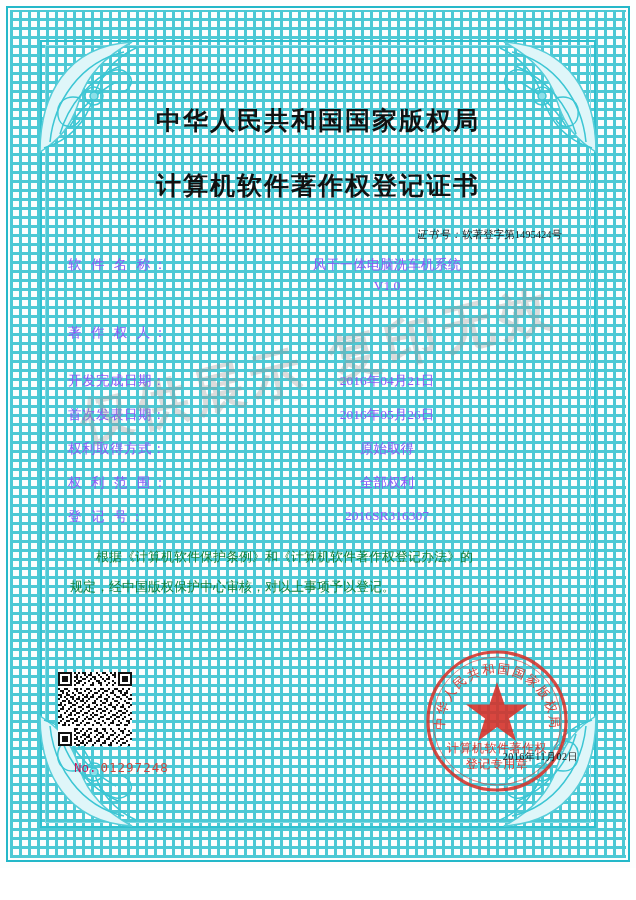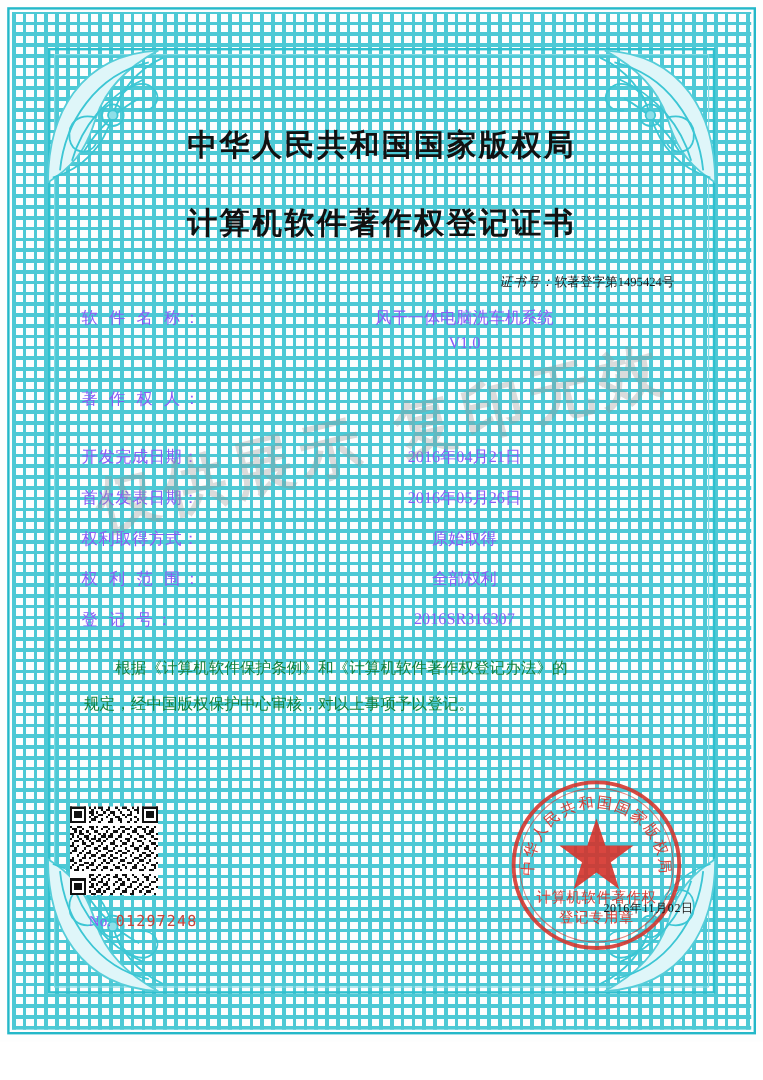--- a/index.html
+++ b/index.html
@@ -162,22 +162,22 @@
   .footer-no {
     position: absolute;
     left: 74px;
     bottom: 92px;
     font-size: 12.5px;
     color: #c9453c;
     letter-spacing: 1px;
     font-family: "DejaVu Sans Mono", monospace;
   }
   .footer-no .prefix {
-    color: #8b5cf6;
-    font-family: Liberation Serif, serif;
+    color: #be185d;
+    font-family: Liberation Mono, monospace;
     letter-spacing: 0;
     margin-right: 4px;
   }
   .footer-date {
     position: absolute;
     right: 58px;
     bottom: 104px;
     font-size: 10px;
     color: #141414;
     letter-spacing: 0.5px;

